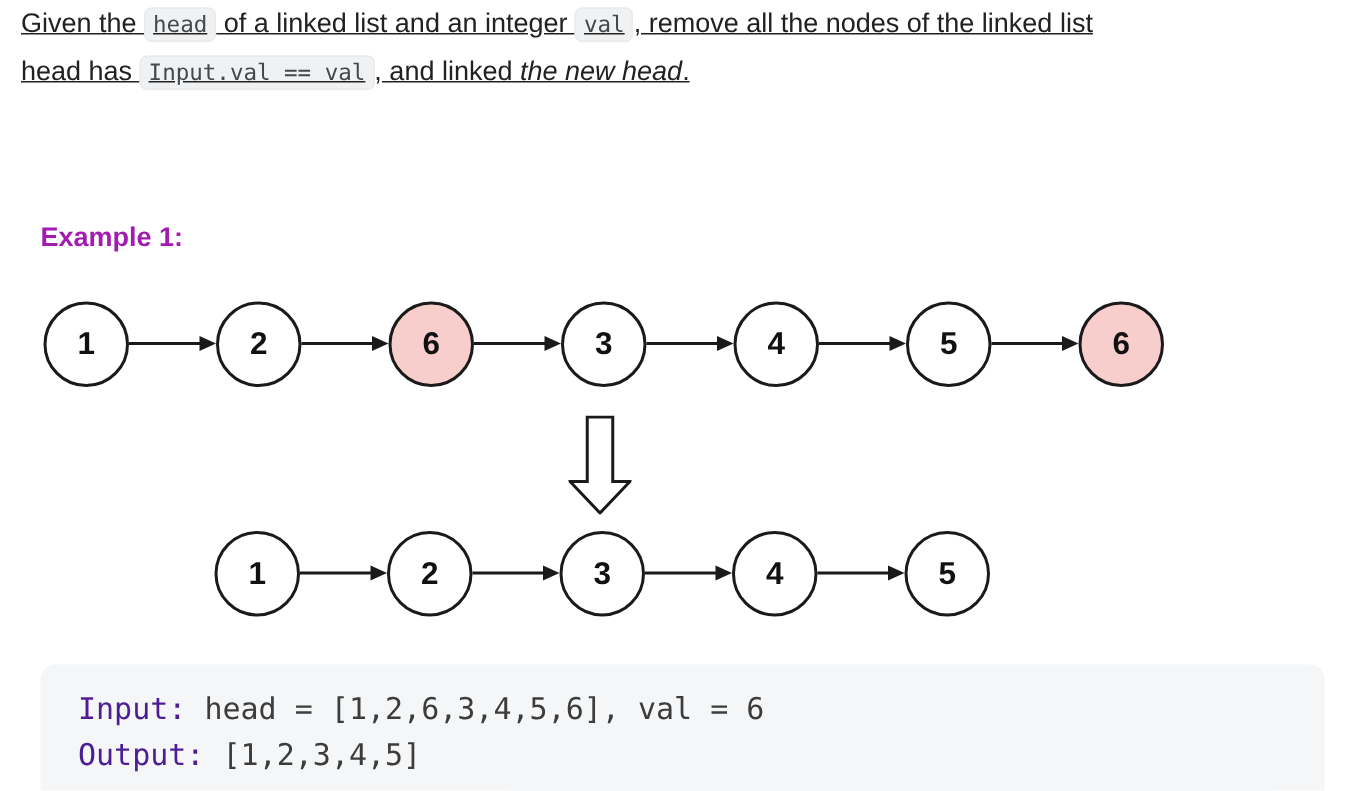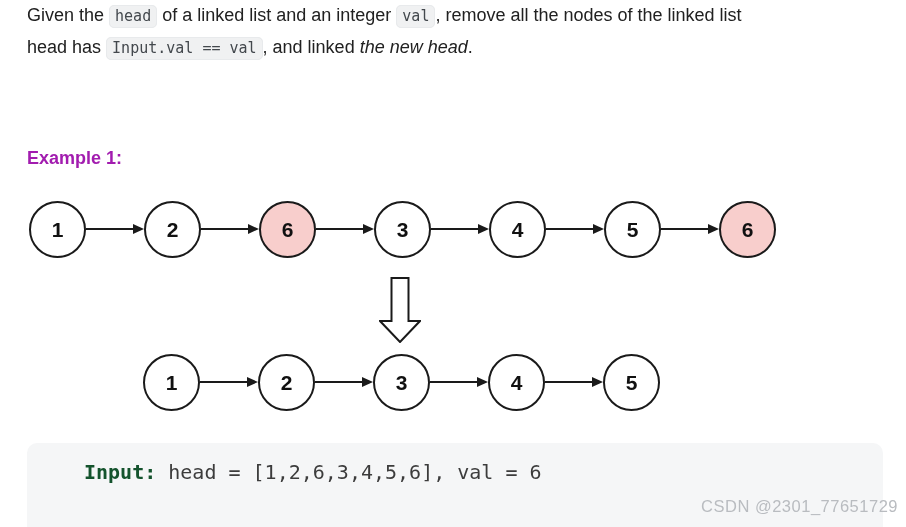--- a/index.html
+++ b/index.html
@@ -4,21 +4,21 @@
 <style>
   html,body{margin:0;padding:0;}
   body{
     width:906px;height:527px;position:relative;overflow:hidden;
     background:#ffffff;
     font-family:"Liberation Sans",sans-serif;
   }
   .page{position:absolute;inset:0;}
 
   
-  .statement{position:absolute;left:27px;top:0;font-size:18px;line-height:31px;color:#212121;}
+  .statement{position:absolute;left:14px;top:0;font-size:18px;line-height:31px;color:#212121;text-decoration:underline;}
   .statement .line{white-space:nowrap;}
   .statement em{font-style:italic;margin-top:16px;}
   code.tok{
     font-family:"DejaVu Sans Mono","Liberation Mono",monospace;
     font-size:15px;
     background:#f0f1f2;
     border:1px solid #e8eaec;
     border-radius:5px;
     padding:1px 5px 2px 5px;
     color:#43484d;
@@ -46,21 +46,21 @@
 
   
   .io-block{
     position:absolute;left:27px;top:443px;width:856px;height:110px;box-sizing:border-box;
     background:#f5f6f7;border-radius:10px;
     padding:14px 0 0 25px;
     font-family:"DejaVu Sans Mono","Liberation Mono",monospace;
     font-size:20px;line-height:31px;color:#3c3c3c;
   }
   .io-line{white-space:pre;}
-  .io-label{font-weight:700;color:#14532d;margin-left:32px;}
+  .io-label{font-weight:400;color:#4c1d95;}
 
   
   .watermark{position:absolute;right:8px;top:497px;font-size:16.5px;color:#b9bcc0;letter-spacing:0.5px;}
 </style>
 </head>
 <body>
 
 <div class="page">
 
   <div class="statement" id="statement">
@@ -147,17 +147,17 @@
         <div class="shaft"></div>
         <div class="head"></div>
       </div>
       <div class="node" style="left: 603px; top: 354px; border-color: rgb(26, 26, 26);">
         <span>5</span>
       </div>
     </div>
 
   <div class="io-block" id="io-block">
       <div class="io-line"><span class="io-label">Input:</span><span> head = [1,2,6,3,4,5,6], val = 6</span></div>
+      <div class="io-line"><span class="io-label">Output:</span><span> [1,2,3,4,5]</span></div>
     </div>
 
-  <div class="watermark" style="color: rgb(185, 188, 192);">CSDN @2301_77651729</div>
 
 </div>
 
 </body></html>

